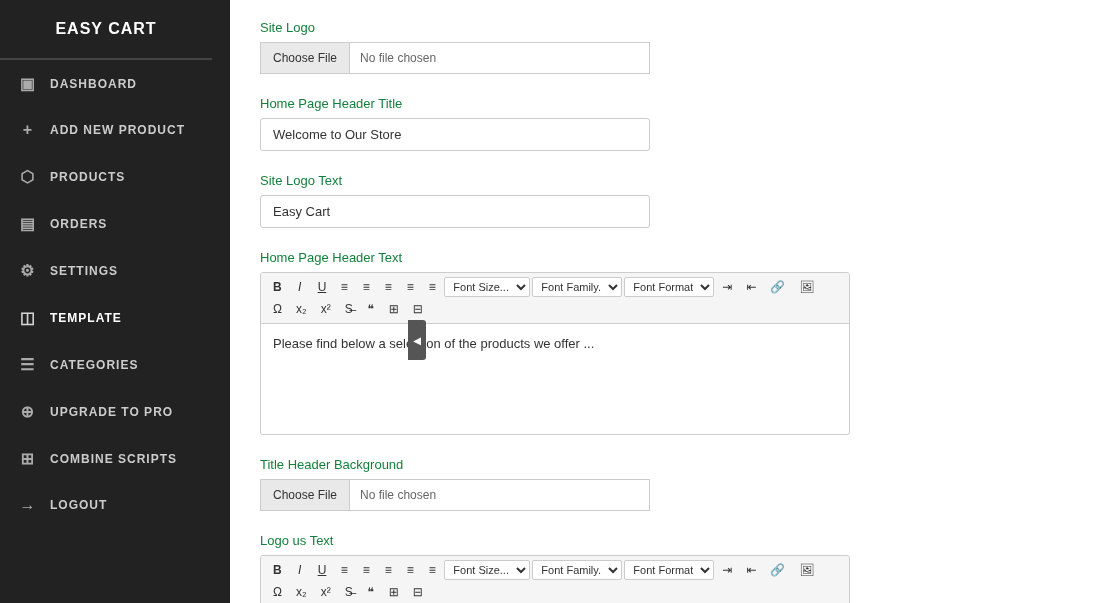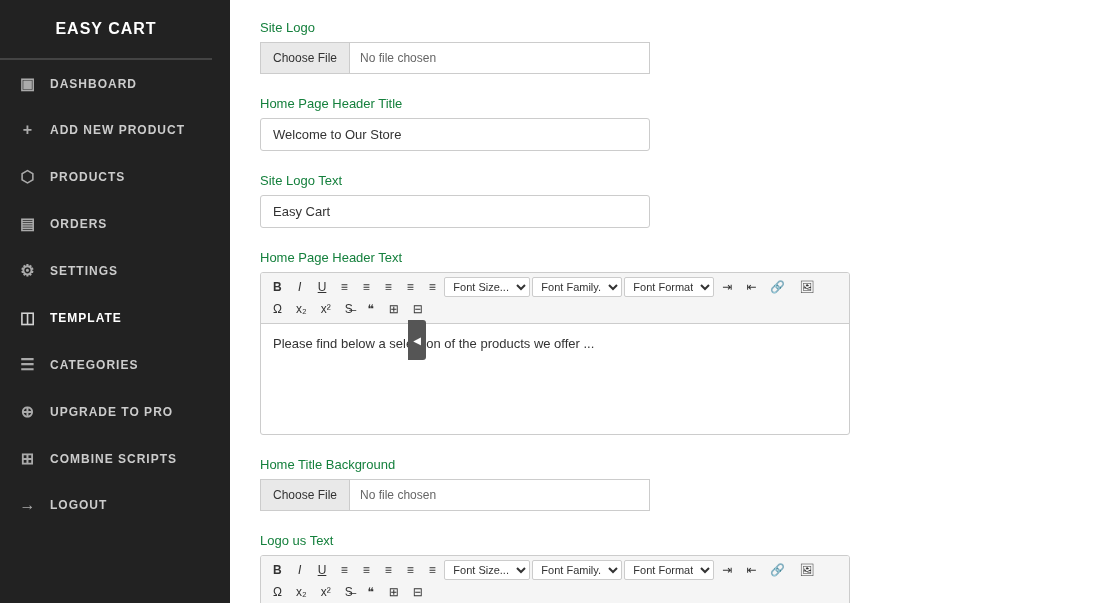--- a/index.html
+++ b/index.html
@@ -270,21 +270,21 @@
         <button class="toolbar-btn">S̶</button>
         <button class="toolbar-btn">❝</button>
         <button class="toolbar-btn">⊞</button>
         <button class="toolbar-btn">⊟</button>
       </div>
       <div class="editor-body" contenteditable="true" style="">Please find below a selection of the products we offer ...</div>
     </div>
   </div>
 
   <div class="field-group">
-    <div class="field-label">Home Title Background</div>
+    <div class="field-label">Title Header Background</div>
     <div class="file-input-wrapper">
       <button class="file-choose-btn">Choose File</button>
       <span class="file-name">No file chosen</span>
     </div>
   </div>
 
   <div class="field-group">
     <div class="field-label">Logo us Text</div>
     <div class="editor-container">
       <div class="editor-toolbar">

